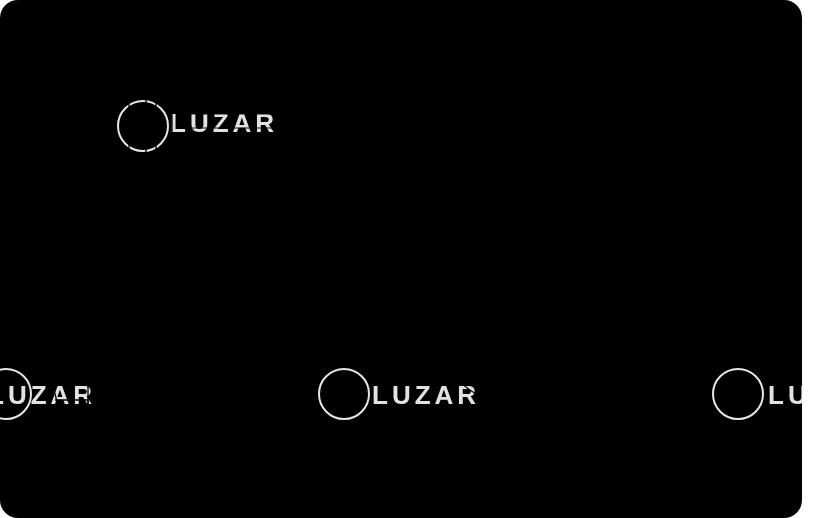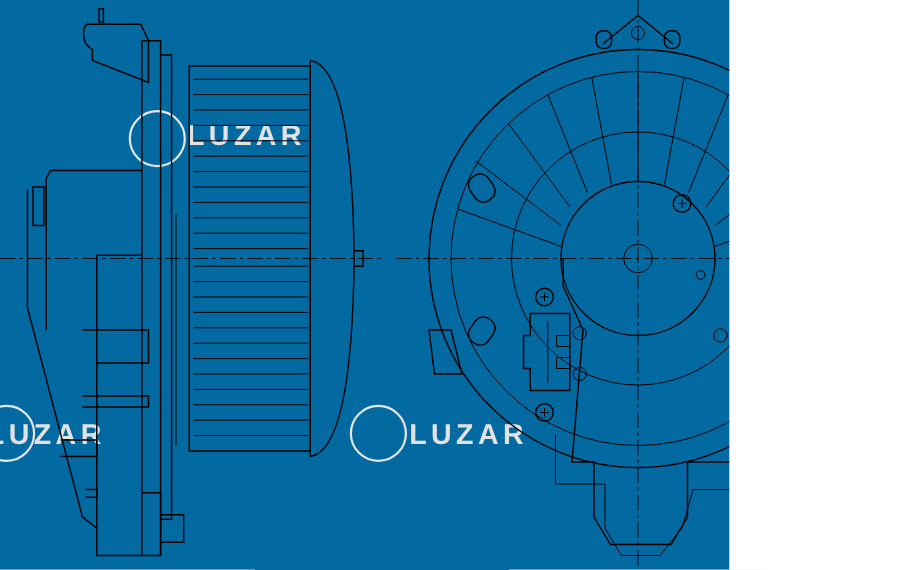--- a/index.html
+++ b/index.html
@@ -1,16 +1,16 @@
 <!DOCTYPE html>
 <html><head>
 <meta charset="utf-8">
 <style>
   html,body{margin:0;padding:0;background:#fff;}
-  #stage{position:relative;width:663px;height:518px;overflow:hidden;background:#0369a1;font-family:"Liberation Sans",sans-serif;}
+  #stage{position:relative;width:802px;height:518px;overflow:hidden;background:#000000;font-family:"Liberation Sans",sans-serif;border-radius:18px;}
   svg{position:absolute;left:0;top:0;}
   .ln{fill:none;stroke:#000;stroke-width:1.3;}
   .thin{fill:none;stroke:#000;stroke-width:0.9;}
   .cl{fill:none;stroke:#000;stroke-width:0.8;stroke-dasharray:14 4 3 4;}
   .wm{position:absolute;color:#e2e2e2;font-weight:bold;letter-spacing:4px;font-size:26px;}
   .wmc{position:absolute;border:2px solid #e6e6e6;border-radius:50%;}
 </style>
 </head>
 <body>
 

